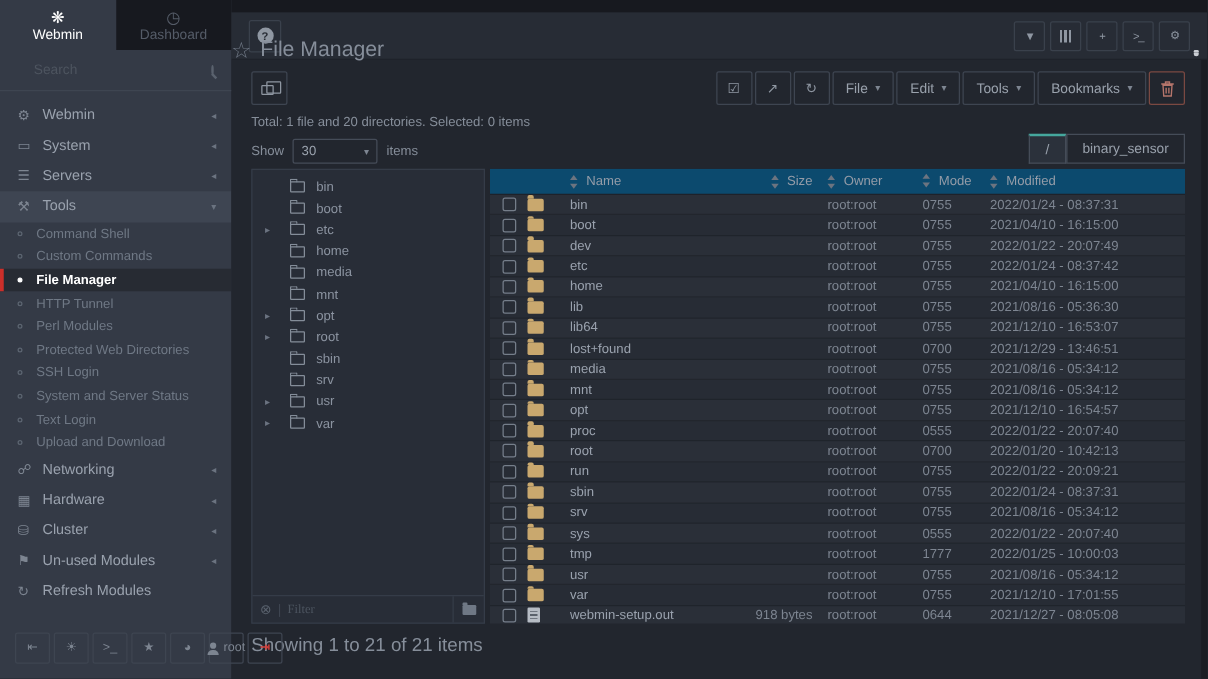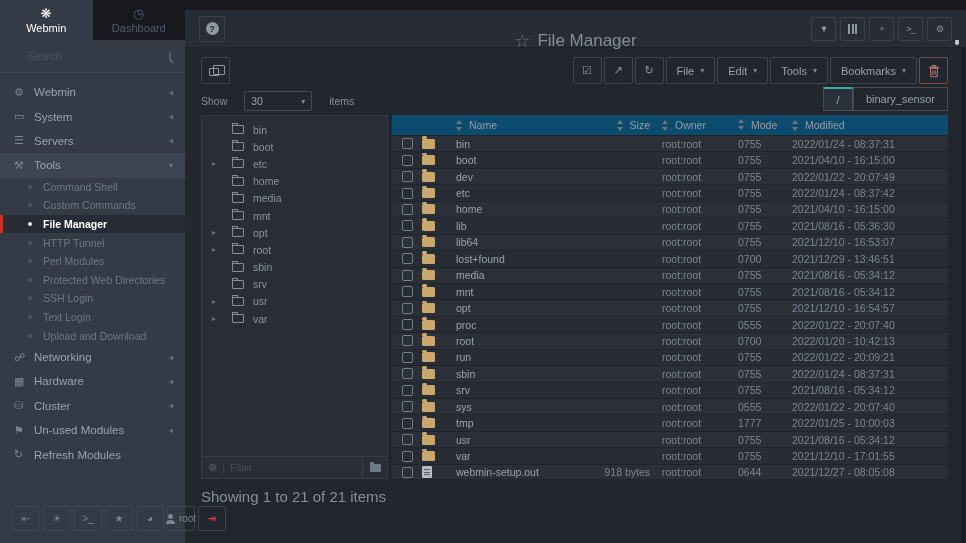--- a/index.html
+++ b/index.html
@@ -20,40 +20,40 @@
   .side-search input { flex:1; background:transparent; border:none; outline:none; color:#9aa2ae; font-size:11px; font-family:inherit; }
   .side-search input::placeholder { color:#4d545f; }
   .search-icon { width:8px; height:8px; border:1.5px solid #5a626e; border-radius:50%; position:relative; margin-right:4px; }
   .search-icon::after { content:""; position:absolute; width:5px; height:1.5px; background:#5a626e; transform:rotate(45deg); right:-4px; bottom:-2px; }
   .side-nav { flex:1; padding-top:7px; overflow:hidden; }
   .nav-item { display:flex; align-items:center; cursor:pointer; position:relative; }
   .nav-item.t-section { height:24.4px; padding:0 12px 0 14px; color:#9aa2ae; font-size:11.5px; }
   .nav-item.t-section .n-ico { width:20px; color:#7d8591; font-size:11px; }
   .nav-item.t-section .chev { margin-left:auto; font-size:8px; color:#6b7380; }
   .nav-item.t-section.expanded { background:#3e4552; }
-  .nav-item.t-sub { height:18.6px; padding-left:28px; color:#6f7885; font-size:10.5px; }
+  .nav-item.t-sub { height:18.6px; padding-left:14px; color:#6f7885; font-size:10.5px; }
   .nav-item.t-sub .bullet { width:4px; height:4px; border:1px solid #5c6571; border-radius:50%; margin-right:11px; flex:none; }
   .nav-item.t-sub.active { background:#272b33; color:#ffffff; font-weight:bold; }
   .nav-item.t-sub.active::before { content:""; position:absolute; left:0; top:0; bottom:0; width:3px; background:#cc2f2a; }
   .nav-item.t-sub.active .bullet { background:#ffffff; border-color:#ffffff; }
   .side-footer { display:flex; gap:3px; padding:0 0 12px 12px; }
   .fbtn { height:25px; min-width:28px; border:1px solid #3e4551; background:transparent; border-radius:2px; color:#7d8591; font-size:10px; display:flex; align-items:center; justify-content:center; gap:4px; cursor:pointer; padding:0 5px; font-family:inherit; }
   .fbtn .flabel:empty { display:none; }
   .fbtn.danger .fico { color:#d43f3a; font-weight:bold; }
   .user-icon { display:inline-block; }
   .user-icon::before { content:""; display:block; width:5px; height:5px; border-radius:50%; background:#7d8591; margin:0 auto; }
   .user-icon::after { content:""; display:block; width:9px; height:4px; border-radius:4px 4px 0 0; background:#7d8591; margin-top:1px; }
   
   .main { position:absolute; left:185px; top:0; width:781px; height:543px; background:#22262e; }
   .top-strip { height:10px; background:#17191f; }
   .edge-strip { position:absolute; right:0; top:10px; width:5px; height:533px; background:#1b1e24; }
   .app-header { height:38px; background:#272c35; border-bottom:1px solid #1e222a; display:flex; align-items:center; padding:0 14px; position:relative; }
   .help-btn { width:26px; height:26px; border:1px solid #3a414c; border-radius:2px; background:transparent; display:flex; align-items:center; justify-content:center; cursor:pointer; }
   .help-circle { width:13px; height:13px; border-radius:50%; background:#8f97a2; color:#272c35; font-size:9px; font-weight:bold; display:flex; align-items:center; justify-content:center; }
-  .page-title-wrap { position:absolute; left:0; right:0; text-align:center; color:#868e9a; font-size:17px; pointer-events:none;margin-top:24px; }
+  .page-title-wrap { position:absolute; left:0; right:0; text-align:left; color:#868e9a; font-size:17px; pointer-events:none;margin-top:24px; }
   .title-star { color:#6f7885; font-size:18px; margin-right:7px; vertical-align:-1px; }
   .header-actions { margin-left:auto; display:flex; gap:4px; }
   .hbtn { width:25px; height:24px; border:1px solid #3a414c; border-radius:2px; background:transparent; color:#8f97a2; font-size:9px; display:flex; align-items:center; justify-content:center; cursor:pointer; font-family:inherit; letter-spacing:-1px; }
   .columns-icon { width:9px; height:10px; background:repeating-linear-gradient(90deg,#8f97a2 0 2px,transparent 2px 3.5px); }
   .bell-wrap { position:absolute; top:42px; right:9px; z-index:2; }
   .bell-icon { width:14px; height:12px; background:#c9cdd3; border-radius:7px 7px 1px 1px; position:relative; }
   .bell-icon::before { content:""; position:absolute; left:-2px; right:-2px; bottom:0; height:1.6px; background:#c9cdd3; border-radius:1px; }
   .bell-icon::after { content:""; position:absolute; left:50%; transform:translateX(-50%); bottom:-3.4px; width:4px; height:3px; background:#c9cdd3; border-radius:0 0 3px 3px; }
   
   .toolbar { display:flex; justify-content:space-between; align-items:center; padding:9px 18px 0 16px; }
@@ -61,21 +61,21 @@
   .copy-icon { width:10px; height:8px; border:1px solid #8f97a2; border-radius:1px; position:relative; margin-top:3px; margin-right:3px; }
   .copy-icon::before { content:""; position:absolute; top:-4px; left:3px; width:10px; height:8px; border:1px solid #8f97a2; border-radius:1px; }
   .tb-group { display:flex; gap:2px; }
   .tbtn { height:27px; min-width:29px; border:1px solid #3e4551; border-radius:2px; background:transparent; color:#9aa2ad; font-size:11px; display:flex; align-items:center; justify-content:center; gap:6px; padding:0 10px; cursor:pointer; font-family:inherit; }
   .tbtn .caret { font-size:8px; color:#7d8591; }
   .tbtn.icon-only { padding:0; font-size:11px; color:#8f97a2; }
   .tbtn.trash { border-color:#7b4942; }
   
   .total-line { padding:8px 16px 0; font-size:10.5px; color:#868e9a; }
   .controls { display:flex; justify-content:space-between; align-items:flex-end; padding:4px 18px 0 16px; height:27px; }
-  .show-wrap { display:flex; align-items:center; gap:17px; font-size:10.5px; color:#868e9a; }
+  .show-wrap { display:flex; align-items:center; gap:7px; font-size:10.5px; color:#868e9a; }
   .show-select { width:68px; height:20px; border:1px solid #454c58; border-radius:2px; display:flex; align-items:center; padding:0 6px; color:#9aa2ad; cursor:pointer; }
   .show-select .caret { margin-left:auto; font-size:8px; color:#7d8591; }
   .crumbs { display:flex; }
   .crumb { height:24px; border:1px solid #454c58; display:flex; align-items:center; justify-content:center; padding:0 12px; color:#99a1ac; font-size:11px; cursor:pointer; }
   .crumb.active { border-top:2px solid #45a79d; background:#2b313b; min-width:30px; }
   
   .content { display:flex; gap:4px; padding:4px 18px 0 16px; height:368px; }
   .tree-panel { width:187px; border:1px solid #353c48; background:#282d37; display:flex; flex-direction:column; }
   .tree-list { flex:1; padding-top:5px; overflow:hidden; }
   .tree-item { height:17.2px; display:flex; align-items:center; padding-left:10px; cursor:pointer; color:#8b93a0; font-size:10.5px; }
@@ -201,20 +201,26 @@
       </div>
       <div class="nav-item t-sub">
 
         <span class="bullet"></span>
         <span class="n-label">SSH Login</span>
 
       </div>
       <div class="nav-item t-sub">
 
         <span class="bullet"></span>
+        <span class="n-label">System and Server Status</span>
+
+      </div>
+      <div class="nav-item t-sub">
+
+        <span class="bullet"></span>
         <span class="n-label">Text Login</span>
 
       </div>
       <div class="nav-item t-sub">
 
         <span class="bullet"></span>
         <span class="n-label">Upload and Download</span>
 
       </div>
       <div class="nav-item t-section">
@@ -352,20 +358,21 @@
           </button>
         </span>
       <button class="tbtn icon-only trash">
         <svg width="12" height="14" viewBox="0 0 12 14">
             <path fill="none" stroke="#b5756b" stroke-width="1.1" d="M2.4 4.2h7.2l-.6 8.6H3zM1 3.2h10M4.4 3V1.6h3.2V3M4.9 6.2v4.6M7.1 6.2v4.6"></path>
           </svg>
       </button>
     </div>
   </div>
 
+  <div class="total-line">Total: 1 file and 20 directories. Selected: 0 items</div>
 
   <div class="controls">
     <div class="show-wrap">
       <span>Show</span>
       <div class="show-select">
         <span>30</span>
         <span class="caret">▾</span>
       </div>
       <span>items</span>
     </div>

